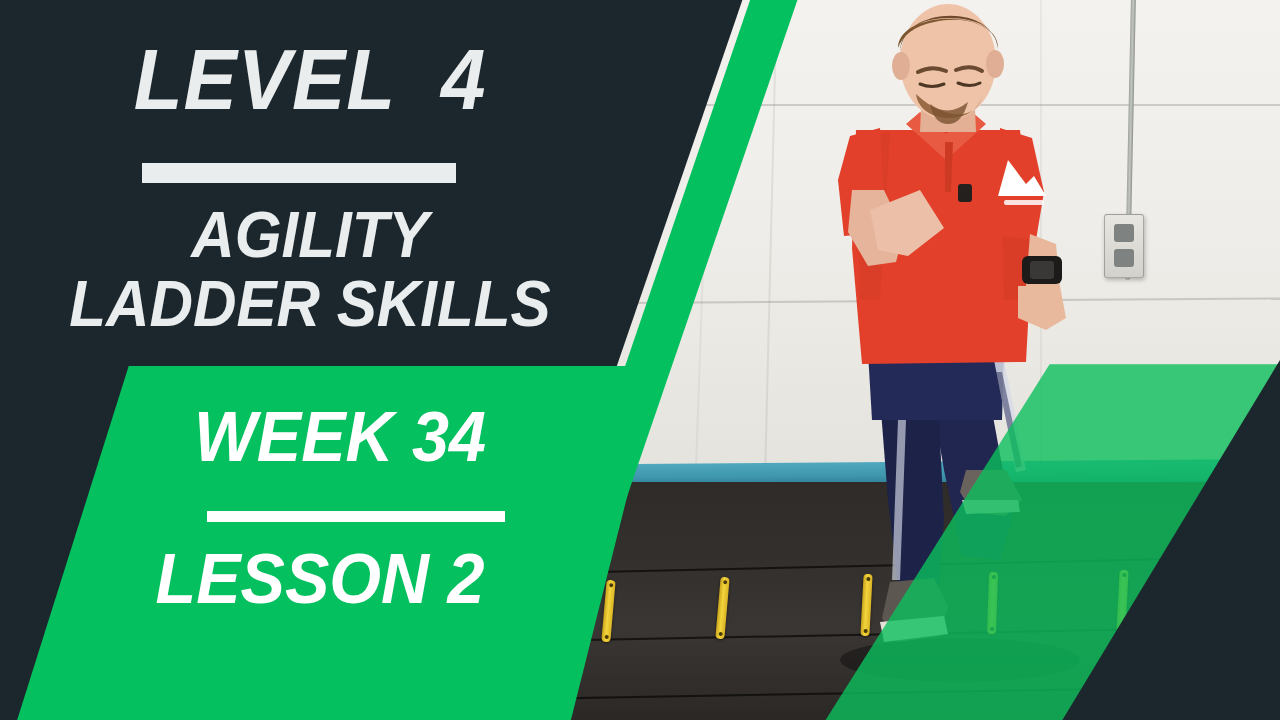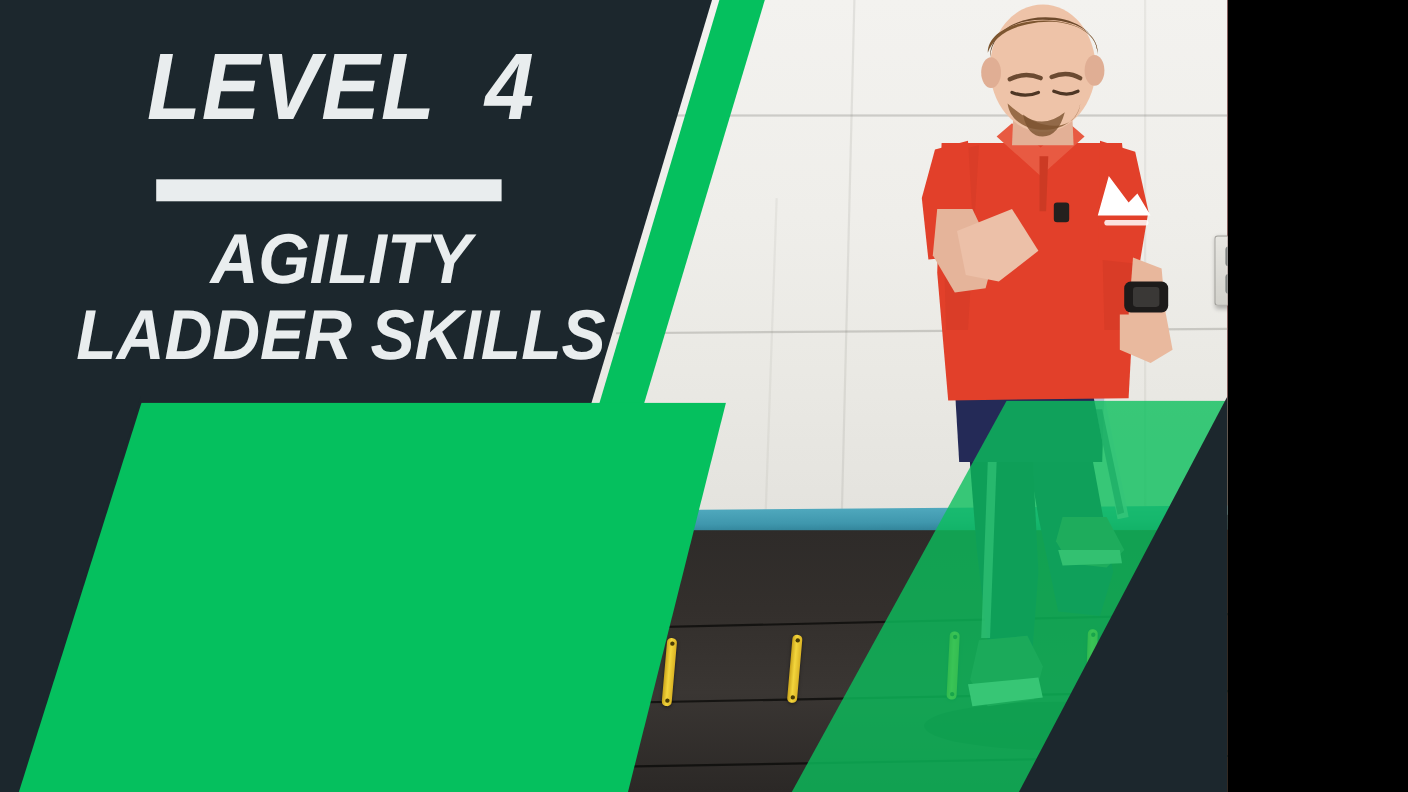--- a/index.html
+++ b/index.html
@@ -6,24 +6,24 @@
   html, body {
     margin: 0;
     padding: 0;
     background: #000;
   }
   body {
     font-family: "Liberation Sans", sans-serif;
   }
   #thumbnail {
     position: relative;
-    width: 1116px;
+    width: 1280px;
     height: 720px;
     overflow: hidden;
-    background: #7f1d1d;
+    background: #0369a1;
   }
 
   
   .photo {
     position: absolute;
     inset: 0;
     overflow: hidden;
   }
   .wall {
     position: absolute;
@@ -356,14 +356,19 @@
 
   <div class="green-card"></div>
 
   <div class="title-stack">
     <div class="level-line">LEVEL  4</div>
     <div class="divider-top"></div>
     <div class="subtitle-line1">AGILITY</div>
     <div class="subtitle-line2">LADDER SKILLS</div>
   </div>
 
+  <div class="card-stack">
+    <div class="week-line">WEEK 34</div>
+    <div class="divider-mid"></div>
+    <div class="lesson-line">LESSON 2</div>
+  </div>
 
 </div>
 
 </body></html>

